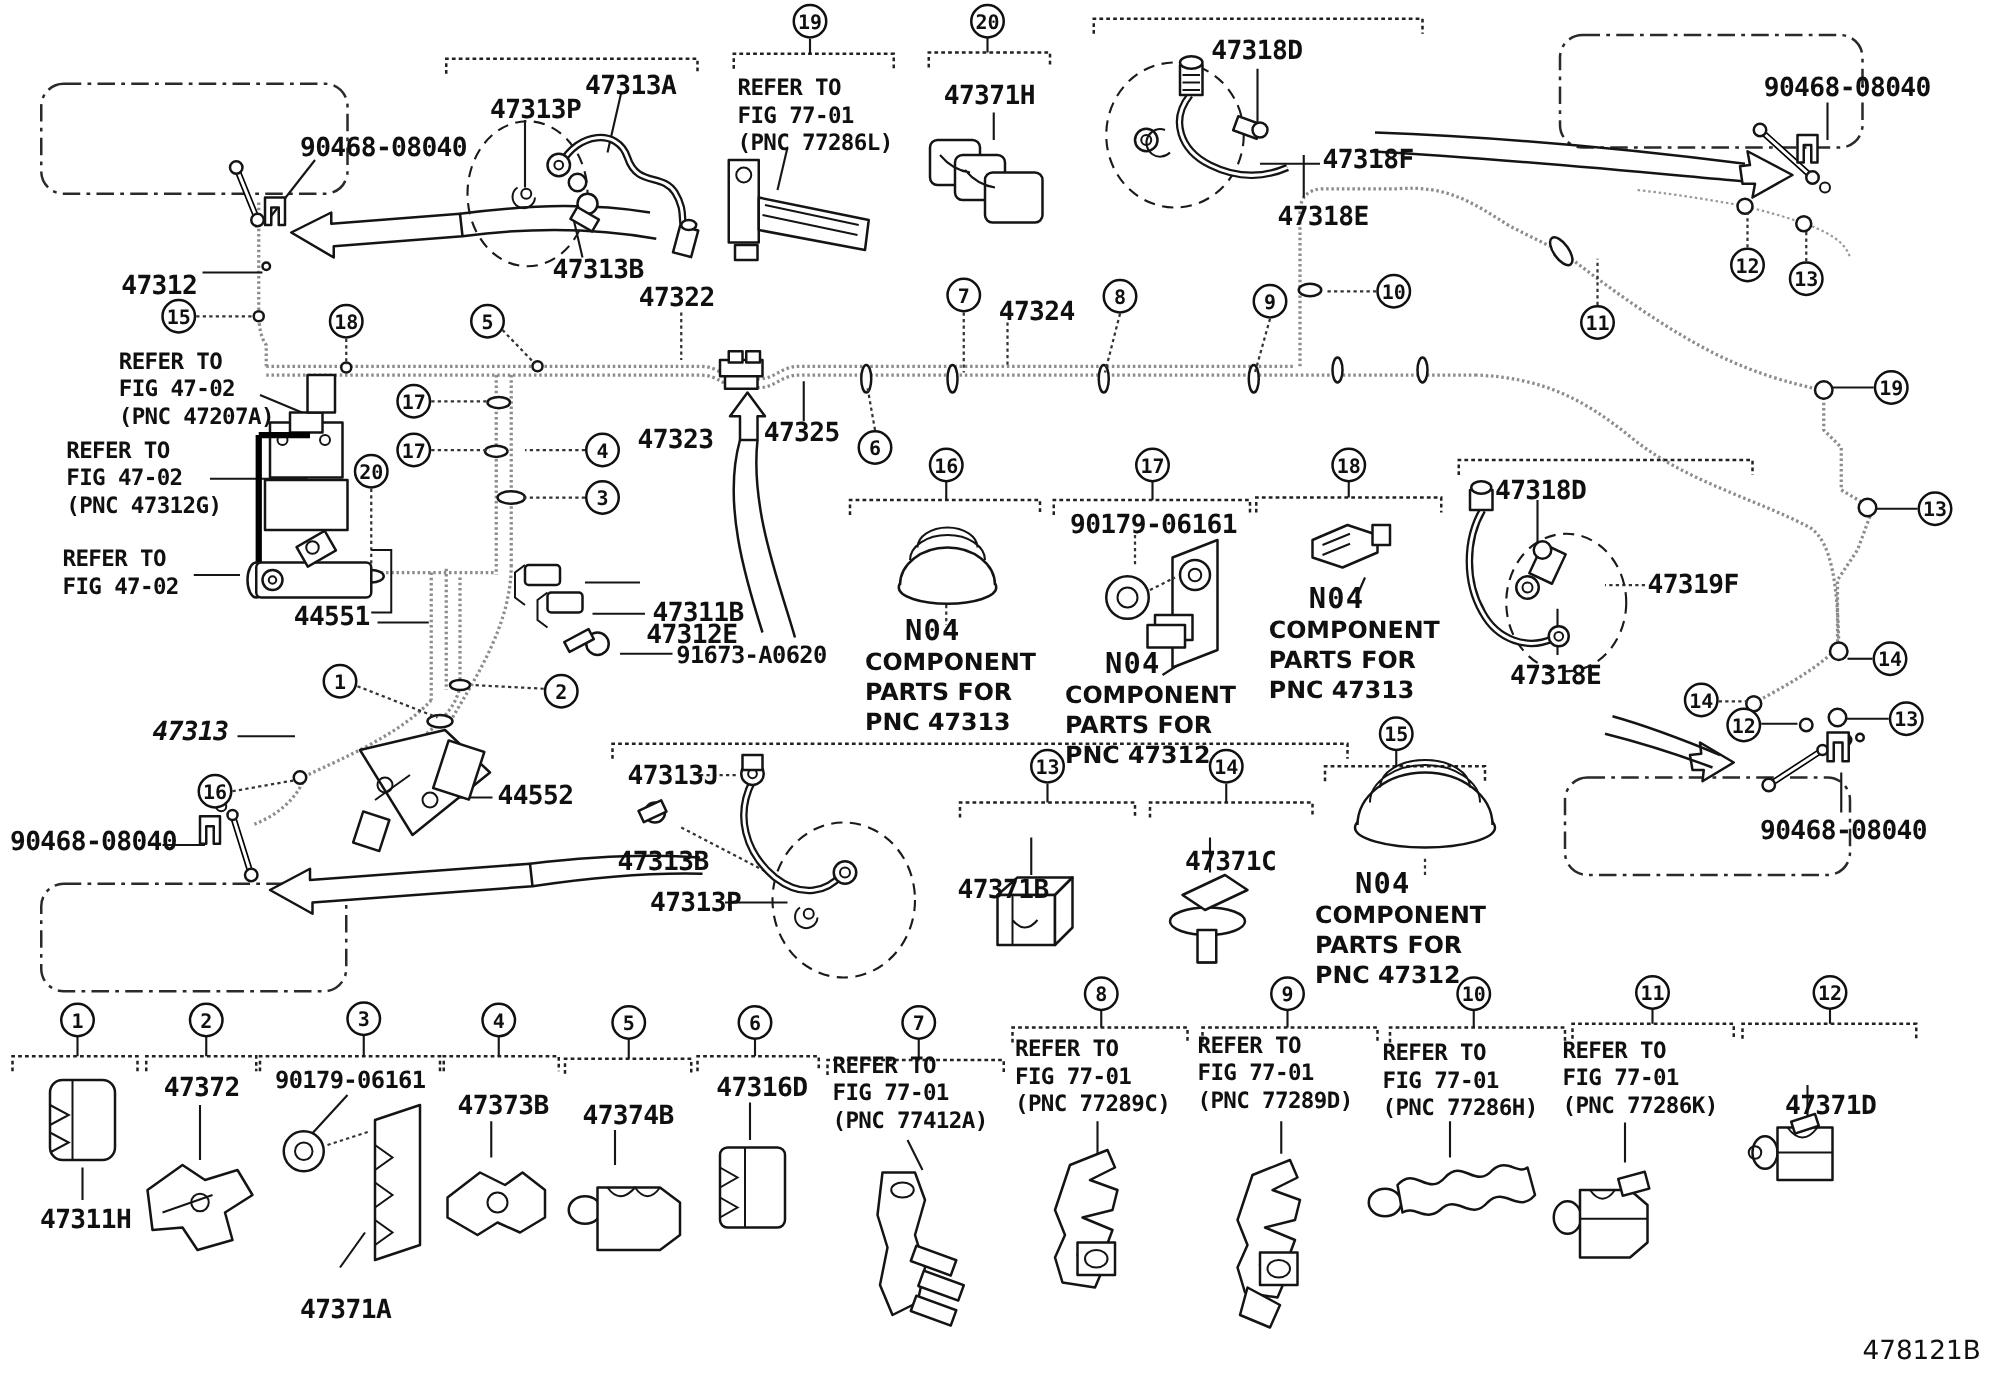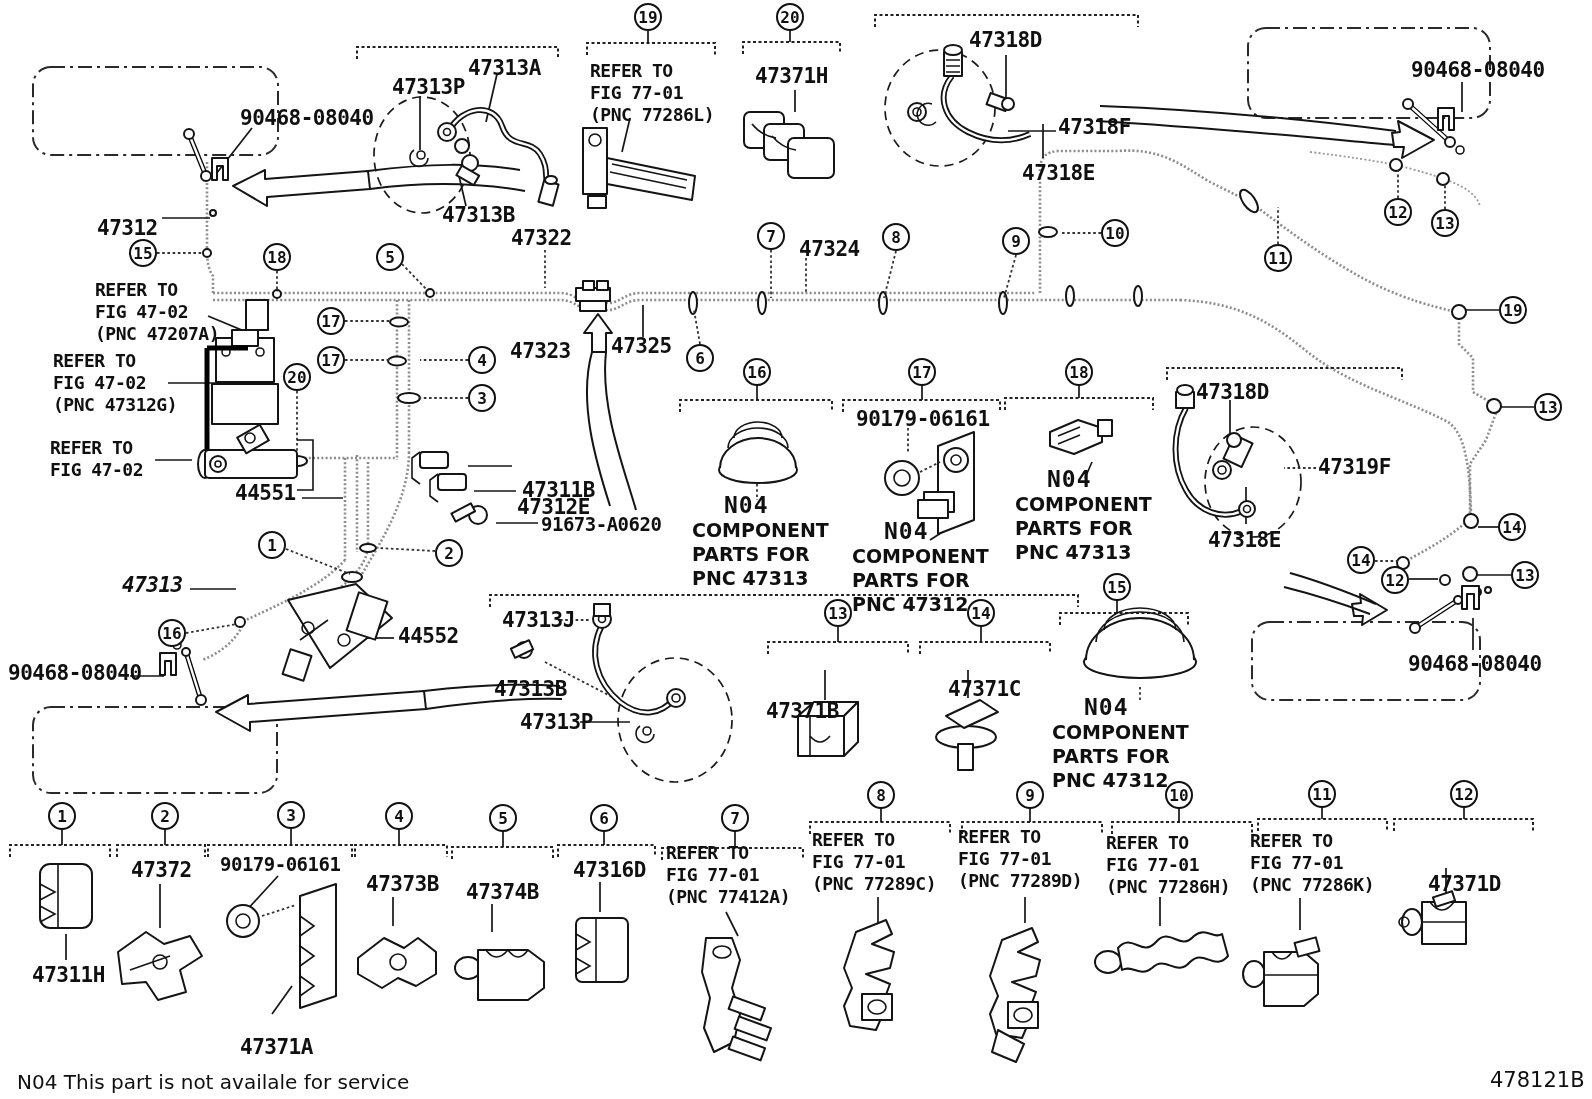--- a/index.html
+++ b/index.html
@@ -645,16 +645,15 @@
       <div class="callout" style="left: 1450px; top: 780px;">12</div>
       <div class="callout" style="left: 48px; top: 802px;">1</div>
       <div class="callout" style="left: 151px; top: 802px;">2</div>
       <div class="callout" style="left: 277px; top: 801px;">3</div>
       <div class="callout" style="left: 385px; top: 802px;">4</div>
       <div class="callout" style="left: 489px; top: 804px;">5</div>
       <div class="callout" style="left: 590px; top: 804px;">6</div>
       <div class="callout" style="left: 721px; top: 804px;">7</div>
     </div>
 
-<div class="note" style="left:17px;top:1070px">N04 This part is not availale for service</div>
 <div class="code" style="left:1490px;top:1068px">478121B</div>
 
 </div>
 
 </body></html>

